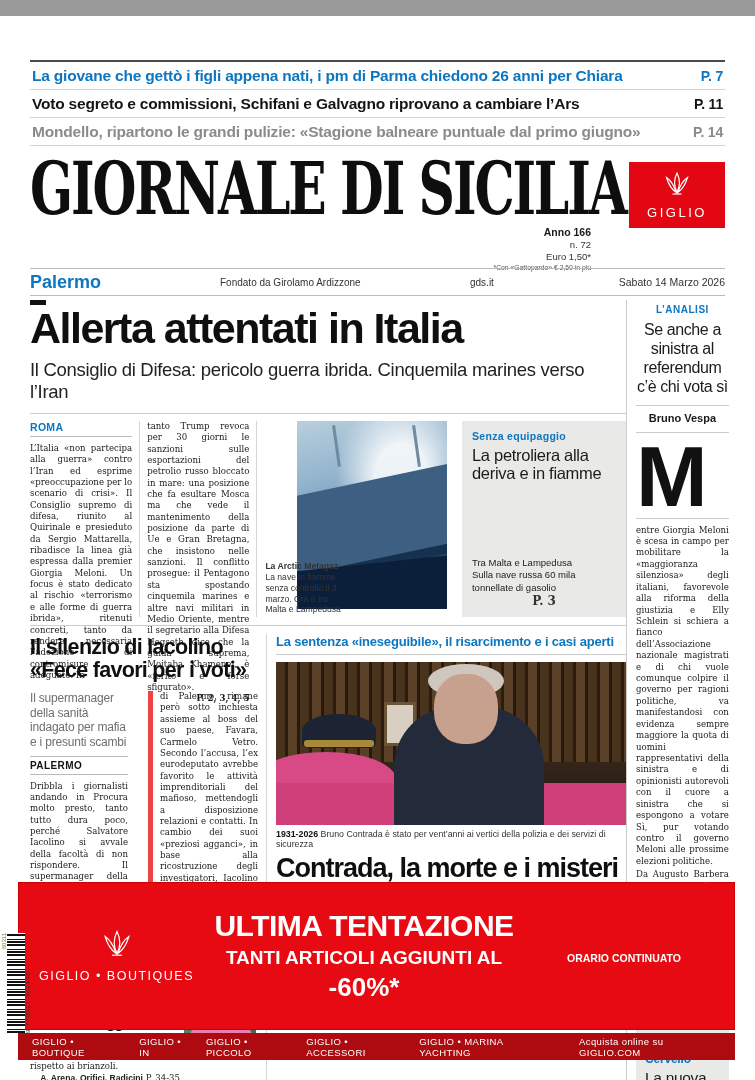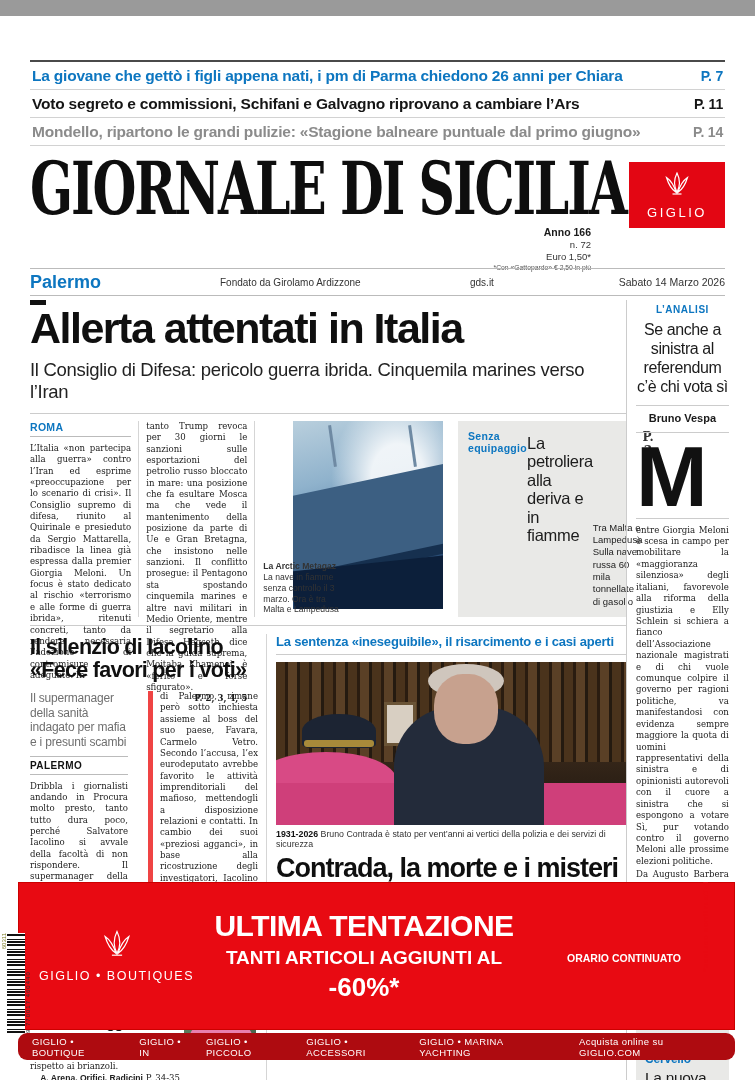--- a/index.html
+++ b/index.html
@@ -56,21 +56,21 @@
         radial-gradient(ellipse at 70% 30%, rgba(255,255,255,.85) 0 18%, transparent 45%),
         linear-gradient(165deg,#b9cfdd 0%,#8fb2cc 30%,#5d85ad 55%,#24466e 78%,#0d2240 100%);
       overflow:hidden;}
   .ship-hull{position:absolute;left:-12px;top:58px;width:190px;height:78px;background:#3c5f82;
              transform:rotate(-12deg);box-shadow:0 10px 0 #16304f;}
   .ship-mast1,.ship-mast2{position:absolute;width:3px;height:42px;background:#6f8aa3;top:4px;}
   .ship-mast1{left:38px;transform:rotate(-8deg);}
   .ship-mast2{left:118px;transform:rotate(-8deg);}
   .ship-dark{position:absolute;left:0;bottom:-6px;width:160px;height:52px;background:#0c1f3a;
              transform:rotate(-6deg);}
-  .graybox{width:148px;background:#e9e9e7;margin-left:9px;padding:9px 10px;display:flex;flex-direction:row;}
+  .graybox{width:148px;background:#e9e9e7;margin-left:9px;padding:9px 10px;display:flex;flex-direction:column;}
   .gb-hl{font-size:16.5px;line-height:1.12;letter-spacing:-.3px;color:#1c1c1c;margin-top:4px;font-weight:400;}
   .gb-txt{font-size:9.5px;line-height:1.3;color:#222;margin-top:auto;white-space:pre-line;}
   .gb-page{text-align:center;font-weight:bold;font-size:12px;font-family:"DejaVu Serif",serif;color:#333;}
   .hdivider{border:none;border-top:1px solid #ccc;margin:8px 0;}
   
   .bottom-row{display:flex;}
   .bl-left{width:228px;padding-right:8px;border-right:1px solid #d5d5d5;}
   .bl-right{flex:1;padding-left:9px;}
   .iac-hl{font-size:21.5px;font-weight:bold;letter-spacing:-.7px;line-height:1.05;margin:2px 0 10px;white-space:pre-line;color:#101010;}
   .iac-cols{display:flex;}
@@ -133,21 +133,21 @@
   .ad-brand{width:195px;display:flex;flex-direction:column;align-items:center;gap:4px;color:#fff;}
   .ad-brand-name{font-size:12.5px;letter-spacing:1.5px;}
   .ad-center{width:300px;text-align:center;color:#fff;}
   .ad-title{font-size:30px;font-weight:bold;letter-spacing:-.5px;}
   .ad-sub{font-size:19px;font-weight:bold;margin-top:4px;}
   .ad-discount{font-size:26px;font-weight:bold;margin-top:3px;}
   .ad-right{flex:1;text-align:center;color:#fff;}
   .ad-r1{font-size:14px;font-weight:bold;}
   .ad-r2{font-size:10.5px;font-weight:bold;margin-top:3px;}
   .ad-strip{margin-top:3px;background:#ae0b10;height:27px;display:flex;align-items:center;color:#fff;
-            font-size:9.5px;letter-spacing:.4px;padding:0 14px;gap:14px;border-radius:9px;}
+            font-size:9.5px;letter-spacing:.4px;padding:0 14px;gap:14px;}
   .ad-strip .spacer{flex:1;}
   .ad-vnote{position:absolute;right:-16px;top:40px;transform:rotate(-90deg);transform-origin:center;
             color:#e80a12;font-size:8px;font-weight:bold;letter-spacing:.5px;white-space:nowrap;}
   
   .barcode{position:absolute;left:-34px;top:952px;transform:rotate(-90deg);transform-origin:center;
            width:100px;height:30px;}
   .bc-top{font-size:6px;color:#7a7a20;text-align:right;}
   .bc-bars{height:18px;background:repeating-linear-gradient(90deg,#111 0 2px,#fff 2px 3px,#111 3px 4px,#fff 4px 7px,#111 7px 9px,#fff 9px 10px);}
   .bc-num{font-size:6px;color:#333;letter-spacing:1px;}
 </style>

